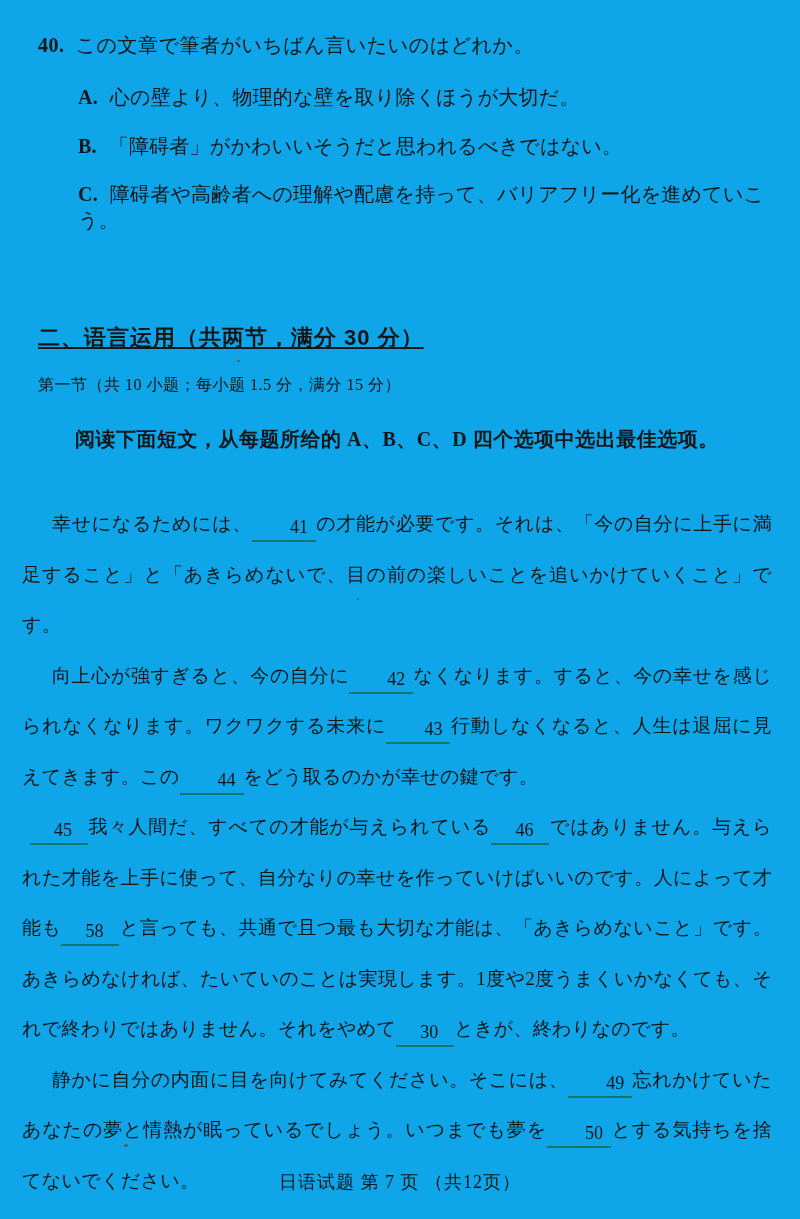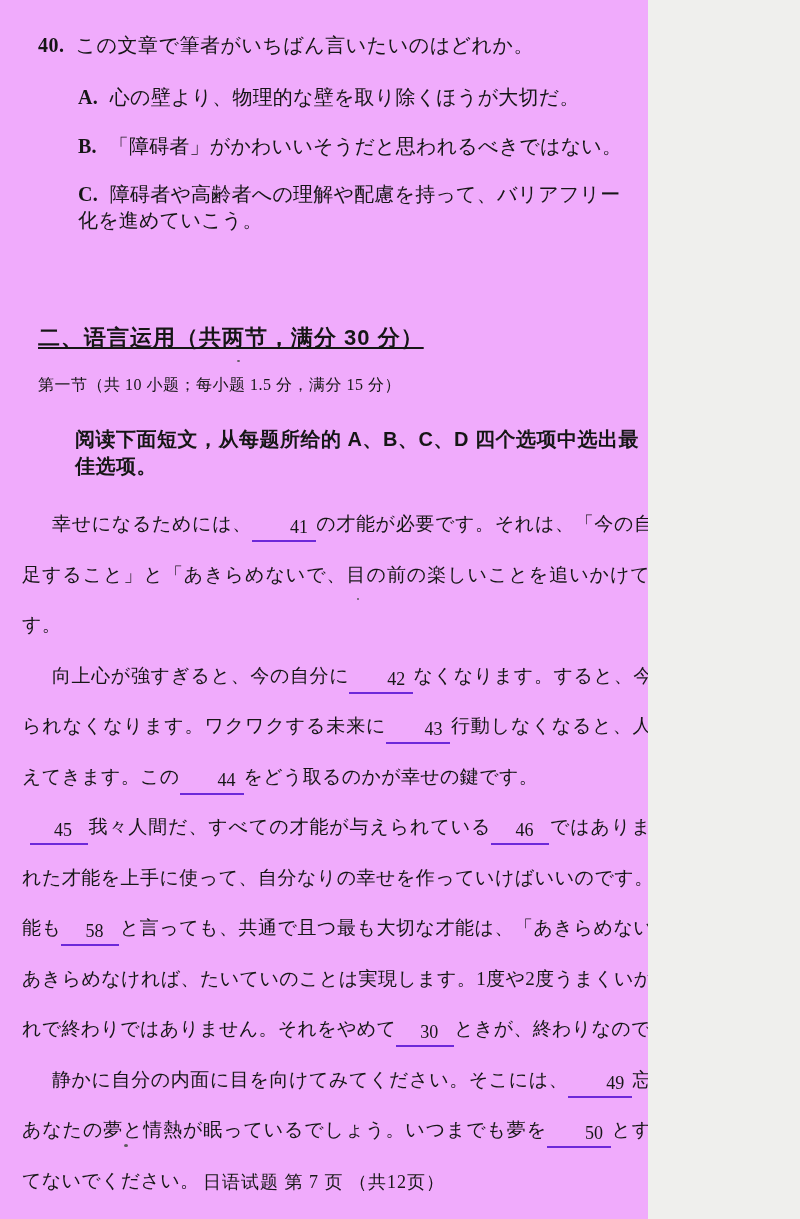--- a/index.html
+++ b/index.html
@@ -2,23 +2,23 @@
 <html><head>
 <meta charset="utf-8">
 <style>
   html, body {
     margin: 0;
     padding: 0;
     background: #efefed;
   }
   .page {
     position: relative;
-    width: 648px;
+    width: 800px;
     height: 1219px;
-    background: #f0abfc;
+    background: #0ea5e9;
     color: #161616;
     font-family: "Liberation Serif", "DejaVu Serif", serif;
     overflow: hidden;
   }
   
   .qline {
     position: absolute;
     left: 38px;
     right: 26px;
     font-size: 20px;
@@ -57,21 +57,21 @@
     position: absolute;
     left: 38px;
     font-size: 16px;
     letter-spacing: 0.5px;
   }
   .instruction {
     position: absolute;
     left: 75px;
     font-size: 20px;
     font-weight: bold;
-    font-family: Liberation Sans, sans-serif;
+    font-family: Liberation Serif, serif;
     letter-spacing: 0.5px;
   }
   
   .passage {
     position: absolute;
     top: 499px;
     left: 22px;
     width: 750px;
     font-size: 19px;
     line-height: 50.5px;
@@ -81,21 +81,21 @@
   .passage p {
     margin: 0;
     padding: 0;
   }
   .indent-full { text-indent: 30px; }
   .indent-half { text-indent: 8px; }
   .blank {
     display: inline-block;
     min-width: 42px;
     padding: 0 8px 1px 8px;
-    border-bottom: 2px solid #6d28d9;
+    border-bottom: 2px solid #0f766e;
     text-align: center;
     font-size: 18px;
     line-height: 24px;
     vertical-align: -3px;
     letter-spacing: 0;
   }
   
   .footer {
     position: absolute;
     top: 1170px;

